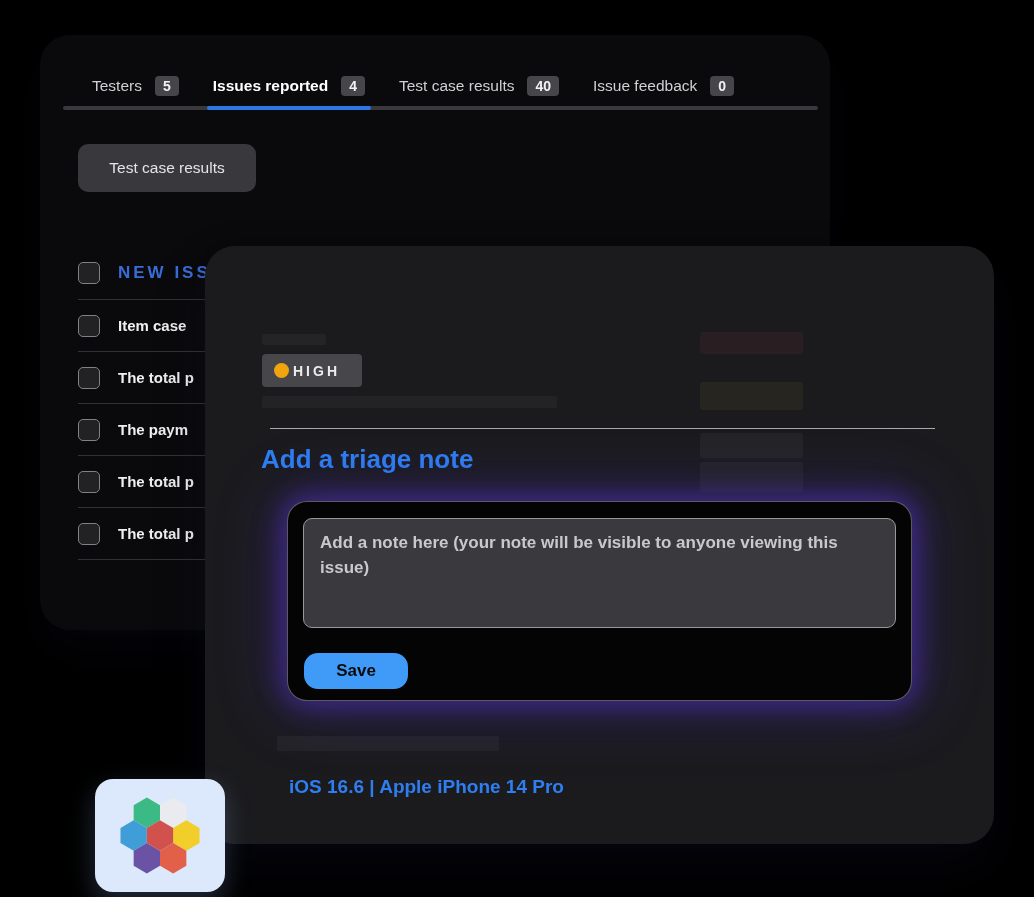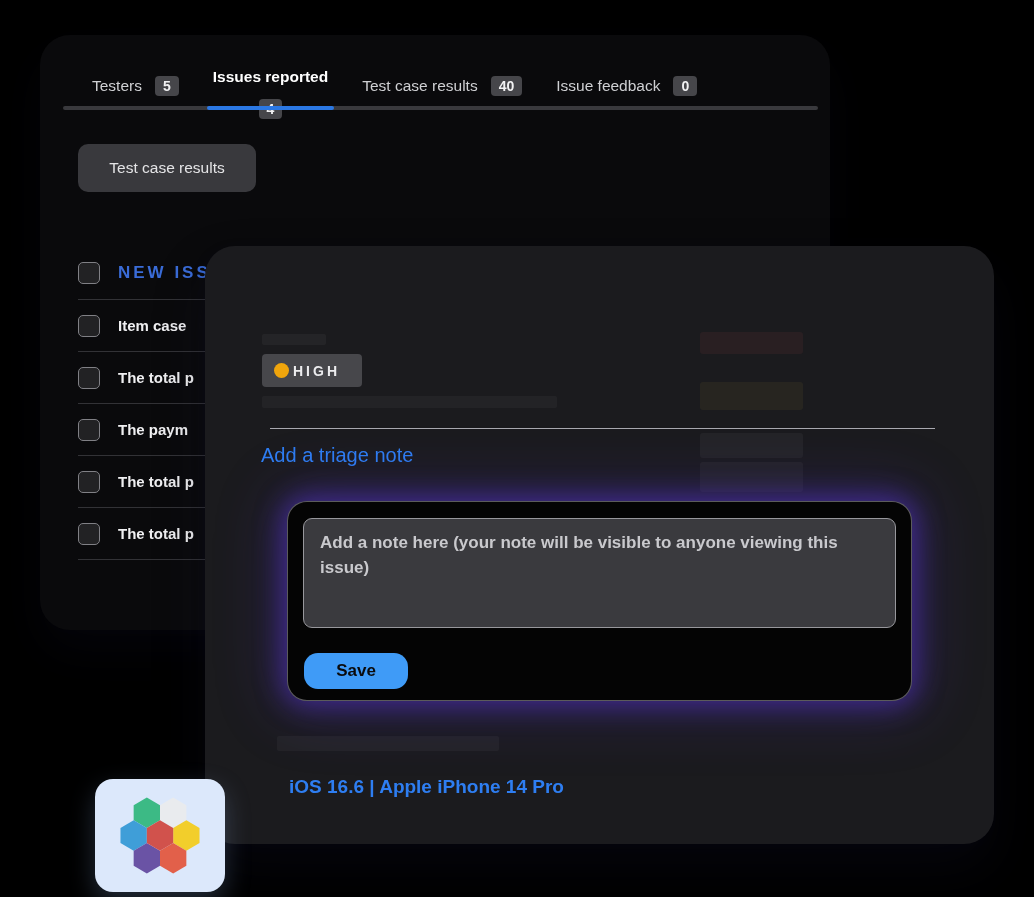--- a/index.html
+++ b/index.html
@@ -8,21 +8,21 @@
   .stage { position:relative; width:1034px; height:897px; background:#000000; overflow:hidden; }
 
   
   .back-panel {
     position:absolute; left:40px; top:35px; width:790px; height:595px;
     background:#0a0a0c; border-radius:30px; z-index:1;
     box-shadow:0 22px 48px rgba(18,18,40,0.22), 0 4px 14px rgba(18,18,40,0.10);
   }
   .tabs-row { position:absolute; left:52px; top:33px; height:36px; display:flex; gap:34px; align-items:stretch; }
   .tab { position:relative; display:flex; align-items:center; gap:13px; font-size:15.5px; color:#cfd0d3; cursor:default; white-space:nowrap; }
-  .tab.active { color:#ffffff; font-weight:700;flex-direction:column; }
+  .tab.active { color:#ffffff; font-weight:700; }
   .tab.active::after { content:""; position:absolute; left:-6px; right:-6px; bottom:-6px; height:4.5px; background:#2b78e4; border-radius:3px; z-index:2; }
   .count-badge { background:#46464a; color:#f2f2f3; font-size:14px; font-weight:700; border-radius:4px; padding:2px 8px; min-width:22px; text-align:center; }
   .tabs-divider { position:absolute; left:23px; top:71px; width:755px; height:4px; background:#39393d; border-radius:3px; }
 
   .filter-button {
     position:absolute; left:38px; top:109px; width:178px; height:48px;
     background:#39393d; border:none; border-radius:10px; color:#e4e4e6;
     font-size:15.5px; font-family:inherit; display:flex; align-items:center; justify-content:center; cursor:pointer;
   }
 
@@ -49,21 +49,21 @@
   .gb1 { top:86px;  height:22px; background:rgba(190,80,80,0.09); }
   .gb2 { top:136px; height:28px; background:rgba(190,170,60,0.08); }
   .gb3 { top:187px; height:25px; background:rgba(255,255,255,0.045); }
   .gb4 { top:216px; height:30px; background:rgba(255,255,255,0.04); }
 
   .severity-badge { position:absolute; left:57px; top:108px; width:100px; height:33px; background:#47474b; border-radius:4px; display:flex; align-items:center; gap:4px; padding-left:12px; }
   .severity-dot { width:15px; height:15px; border-radius:50%; background:#f0a50c; }
   .severity-label { font-size:14px; font-weight:700; letter-spacing:3px; color:#ececee; }
 
   .modal-divider { position:absolute; left:65px; top:182px; width:665px; height:1px; background:rgba(205,205,212,0.8); }
-  .triage-heading { position:absolute; left:56px; top:198px; font-size:20px; font-weight:400; color:#2e7ef2; }
+  .triage-heading { position:absolute; left:56px; top:198px; font-size:26px; font-weight:700; color:#2e7ef2; }
 
   .note-card {
     position:absolute; left:82px; top:255px; width:625px; height:200px;
     background:#040404; border-radius:20px; border:1px solid rgba(255,255,255,0.35);
     box-shadow:0 0 26px 5px rgba(86,52,208,0.55), 0 0 60px 12px rgba(86,52,208,0.25);
   }
   .note-input {
     position:absolute; left:15px; top:16px; width:593px; height:110px;
     background:#3a3a3e; border:1.5px solid #97979c; border-radius:9px;
     color:#c9c9cd; font-size:17px; font-weight:600; line-height:1.45;

